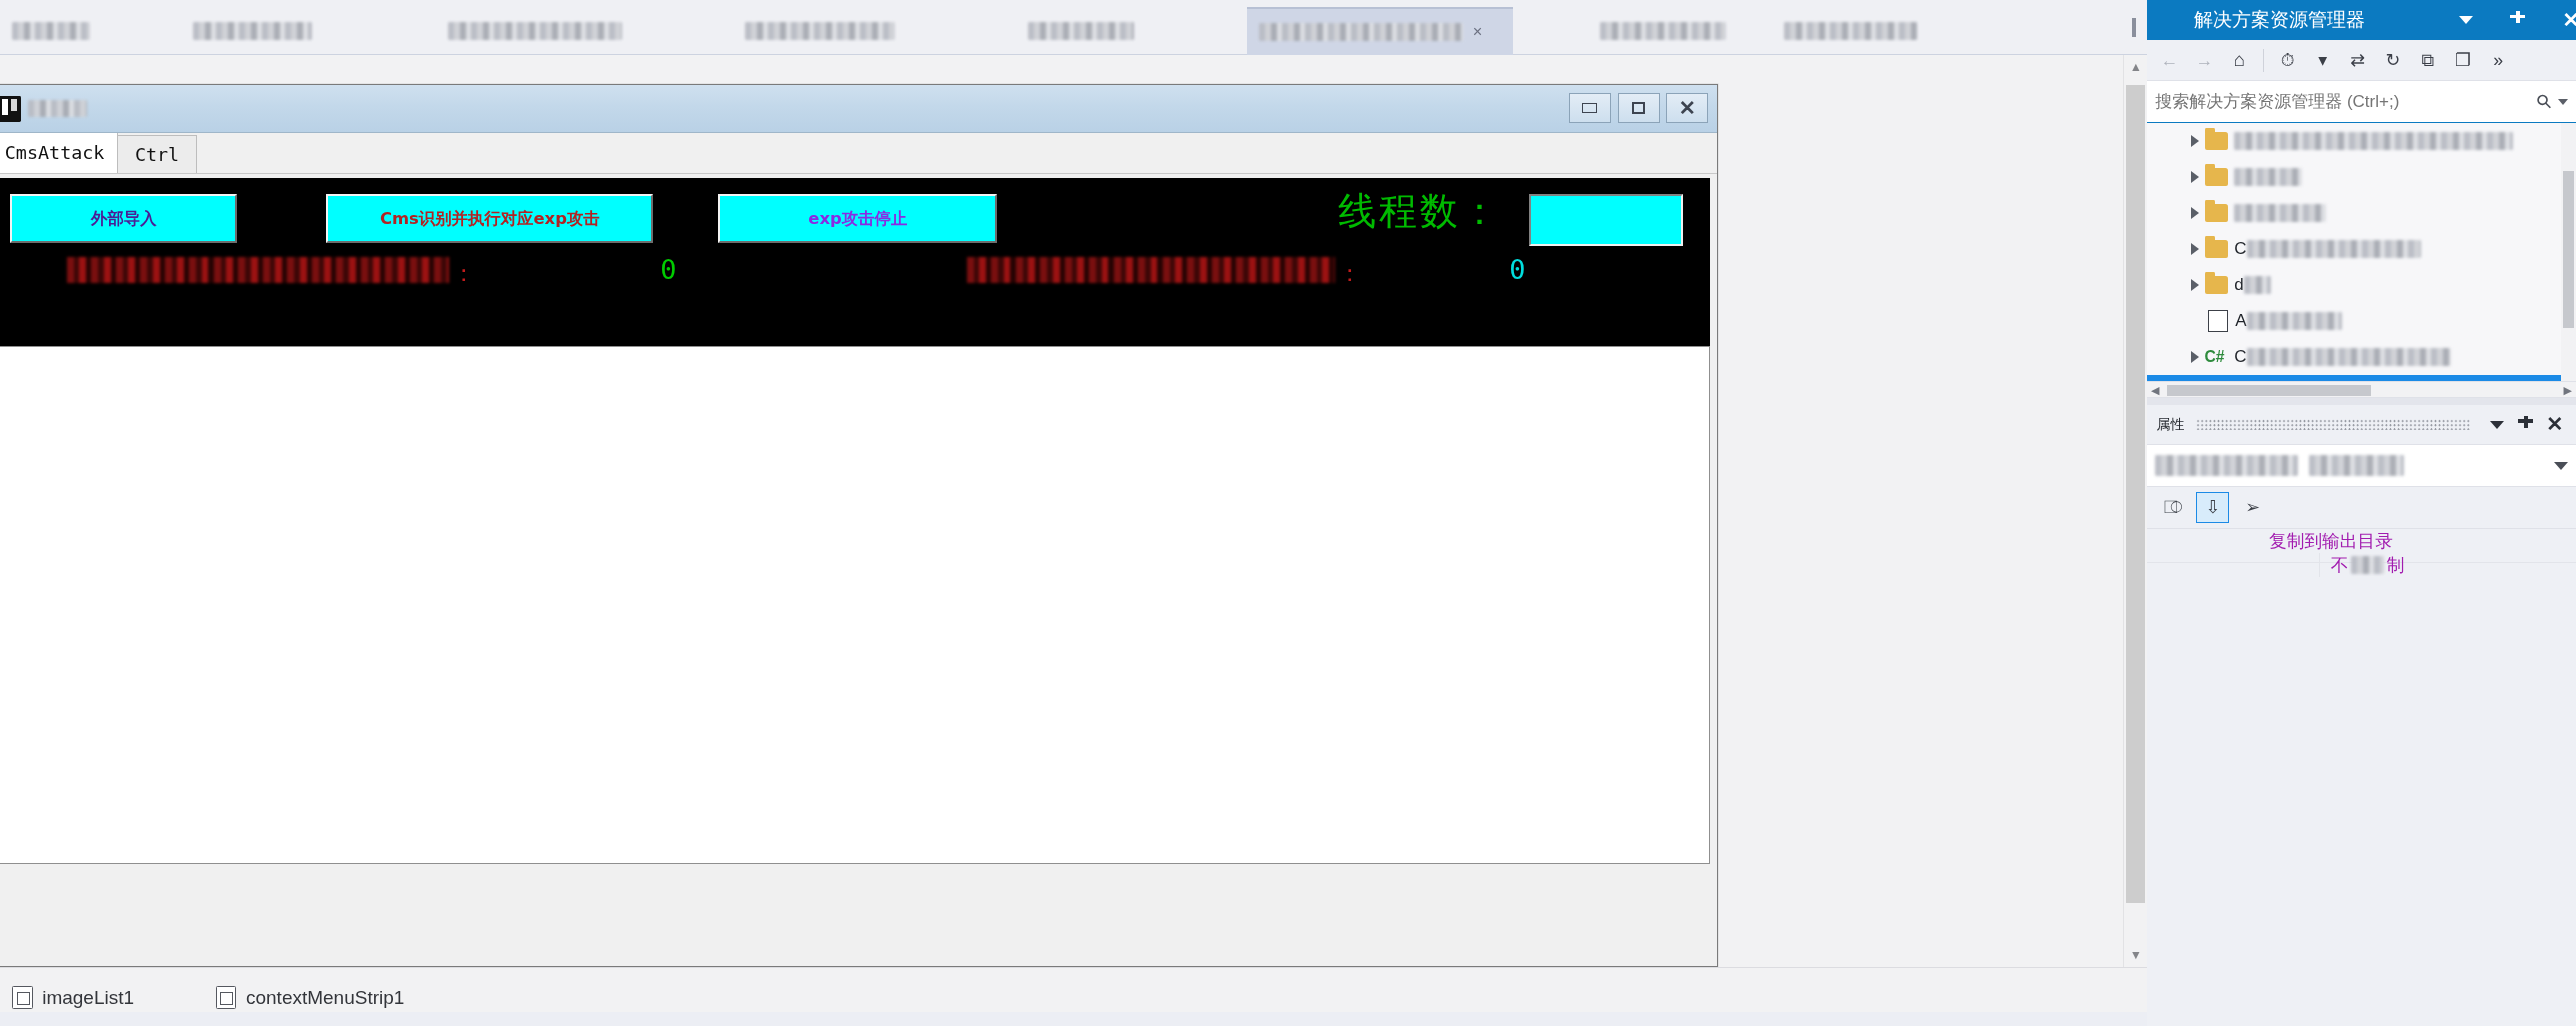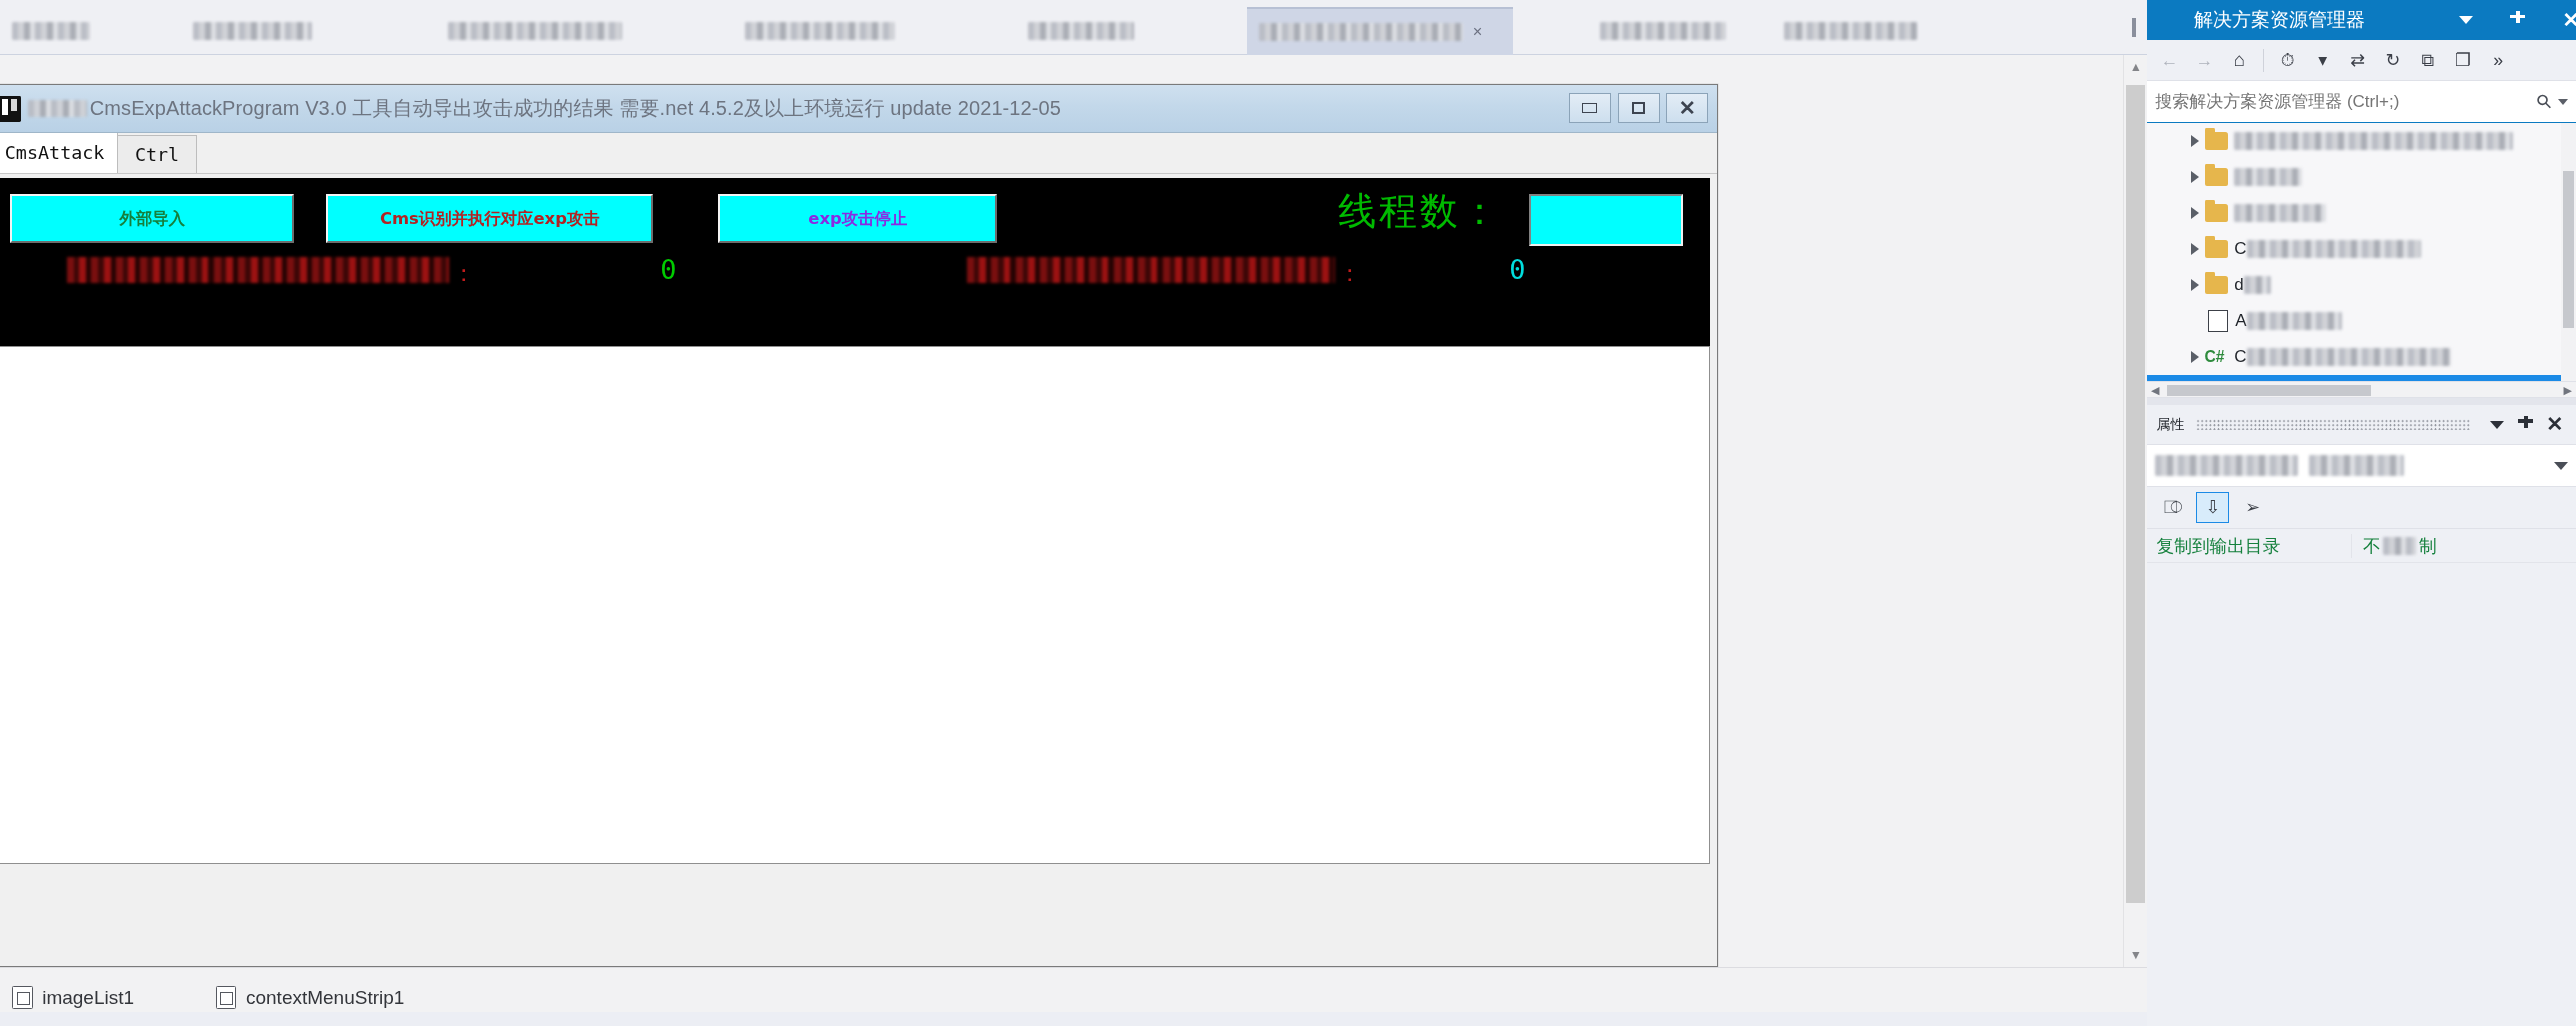--- a/index.html
+++ b/index.html
@@ -127,21 +127,21 @@
   .btn-row { position: relative; height: 68px; }
   .wf-button {
     position: absolute; top: 15px; height: 49px;
     background: #00ffff;
     border-top: 2px solid #f4f4f4; border-left: 2px solid #f4f4f4;
     border-right: 2px solid #6d6d6d; border-bottom: 2px solid #6d6d6d;
     display: flex; align-items: center; justify-content: center;
     font-family: "DejaVu Sans", sans-serif; font-weight: bold;
     font-size: 16.4px; white-space: nowrap;
   }
-  #btn-import  { left: 11px;   width: 284px; color: #15803d; }
+  #btn-import  { left: 11px;   width: 227px; color: #4c1d95; }
   #btn-attack  { left: 327px;  width: 327px; color: #b32222; }
   #btn-stop    { left: 719px; width: 279px; color: #8a2be2; }
   #btn-export  { left: 1036px; width: 266px; color: #b32222; }
   .thread-label {
     position: absolute; left: 1339px; top: 6.8px;
     font-family: "DejaVu Sans", sans-serif; font-size: 38px; color: #00bb00;
     letter-spacing: 2.7px;
   }
   .thread-input {
     position: absolute; left: 1530px; top: 15px; width: 154px; height: 52px;
@@ -318,21 +318,21 @@
     display: flex; align-items: center; padding: 0 8.2px; gap: 11px;
   }
   .prop-combo .caret-down { border-top-color: #4a4e57; margin-left: auto; }
   .prop-toolbar {
     height: 42px; background: #eef0f5; display: flex; align-items: center;
     gap: 6.8px; padding: 0 9.5px; border-bottom: 0.7px solid #dfe1e8;
   }
   .pt-ico { width: 33px; height: 31px; display: flex; align-items: center; justify-content: center; color: #3c4048; font-size: 17.7px; }
   .pt-ico.active { border: 1.4px solid #1b8ae6; background: #d8ecfb; }
   .prop-rows { background: #eef0f5; }
-  .prow { height: 34px; display: flex; align-items: center; border-bottom: 0.7px solid #e2e4ea; font-size: 17.7px; color: #15803d; }
+  .prow { height: 34px; display: flex; align-items: center; border-bottom: 0.7px solid #e2e4ea; font-size: 17.7px; color: #a21caf; flex-direction: column; }
   .prow .k { width: 204px; padding-left: 9.5px; }
   .prow .v { padding-left: 11px; border-left: 0.7px solid #e2e4ea; flex: 1; display: flex; align-items: center; gap: 2.7px; }
   .inline-redact { height: 17.7px; width: 33px; display: inline-block; vertical-align: middle; }
 
   .dock-divider { height: 6.8px; background: #e3e5ec; }
 </style>
 </head>
 <body>
 
 <div class="root">
@@ -366,21 +366,20 @@
     <div class="tabstrip-overflow"></div>
   </div>
 
   <div class="designer-host">
 
     <div class="form-window">
 
       <div class="form-titlebar">
         <div class="form-icon"></div>
         <span class="redact form-title-redact"></span>
-        <span class="form-title">CmsExpAttackProgram V3.0 工具自动导出攻击成功的结果  需要.net 4.5.2及以上环境运行 update 2021-12-05</span>
         <div class="winbtns">
           <div class="winbtn">
               <span class="glyph-min"></span>
             </div>
           <div class="winbtn">
               <span class="glyph-max"></span>
             </div>
           <div class="winbtn">
               <span class="glyph-close">✕</span>
             </div>

